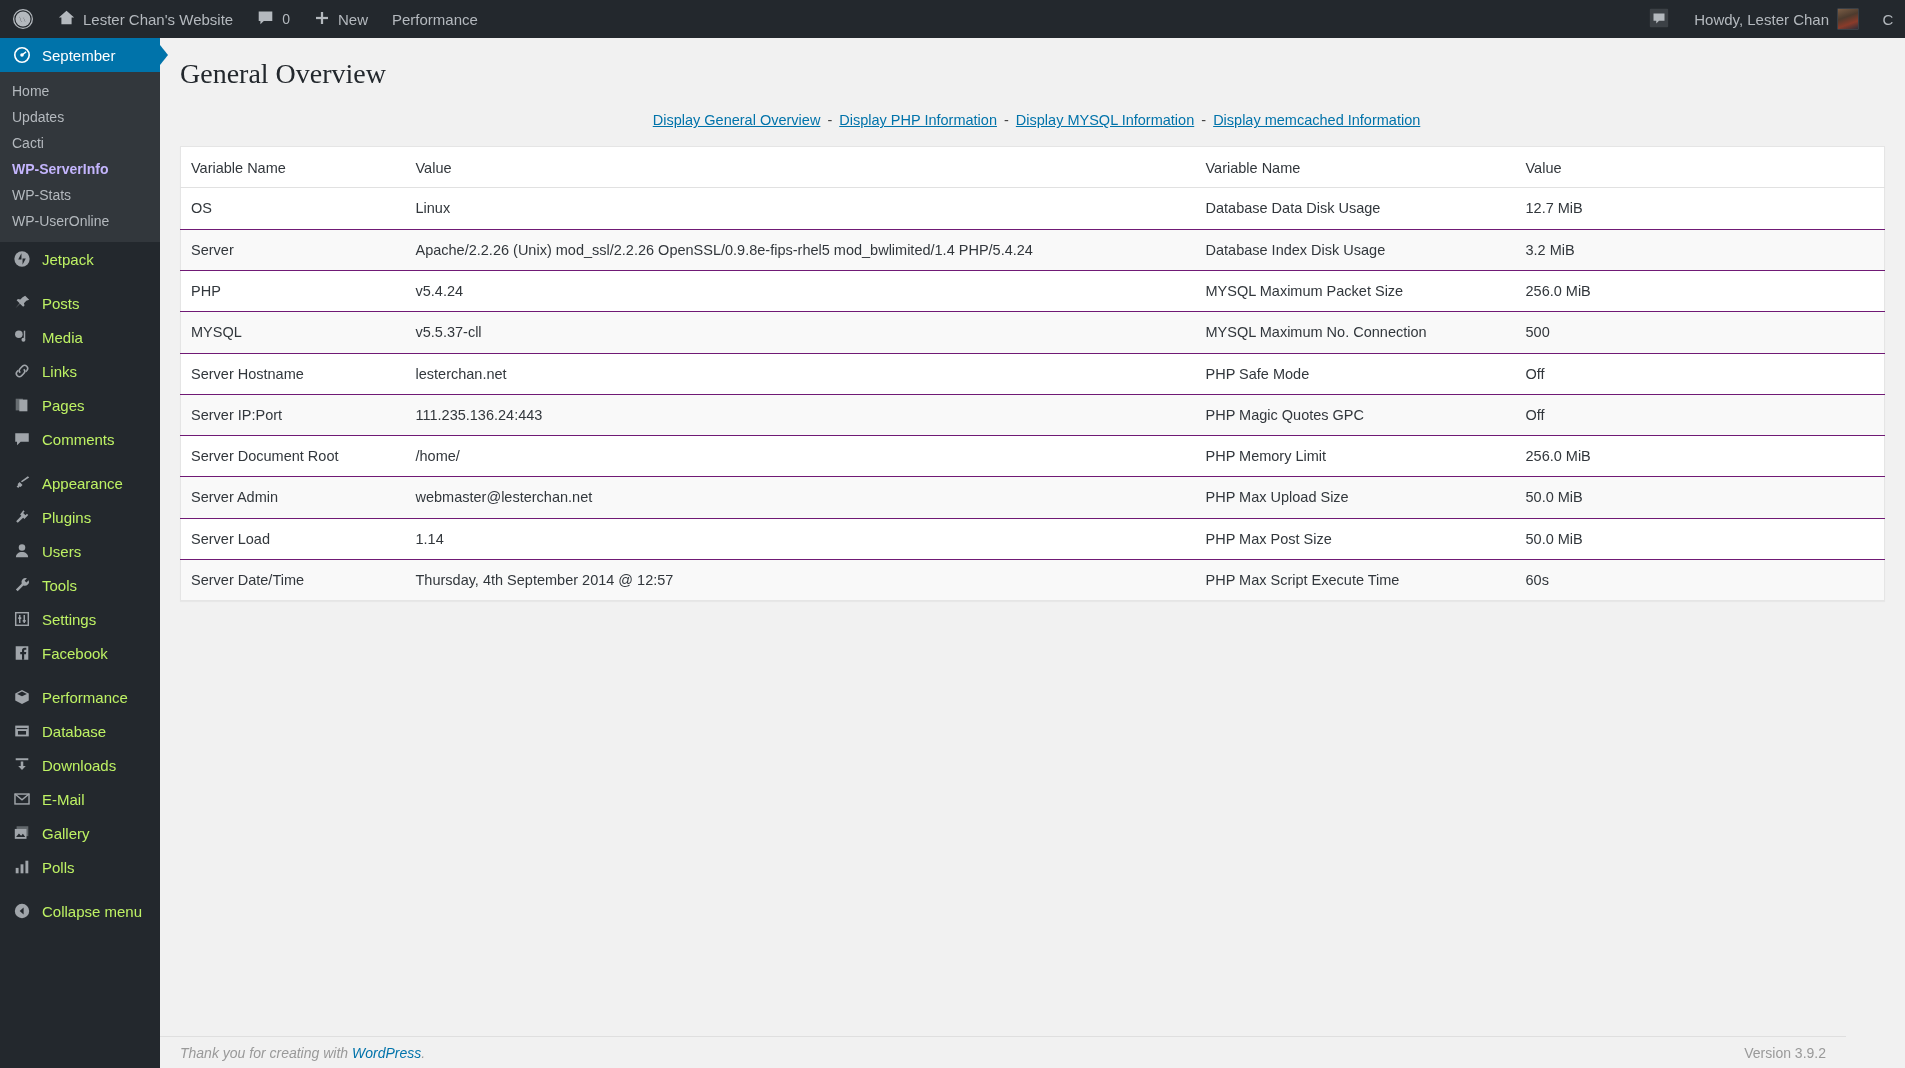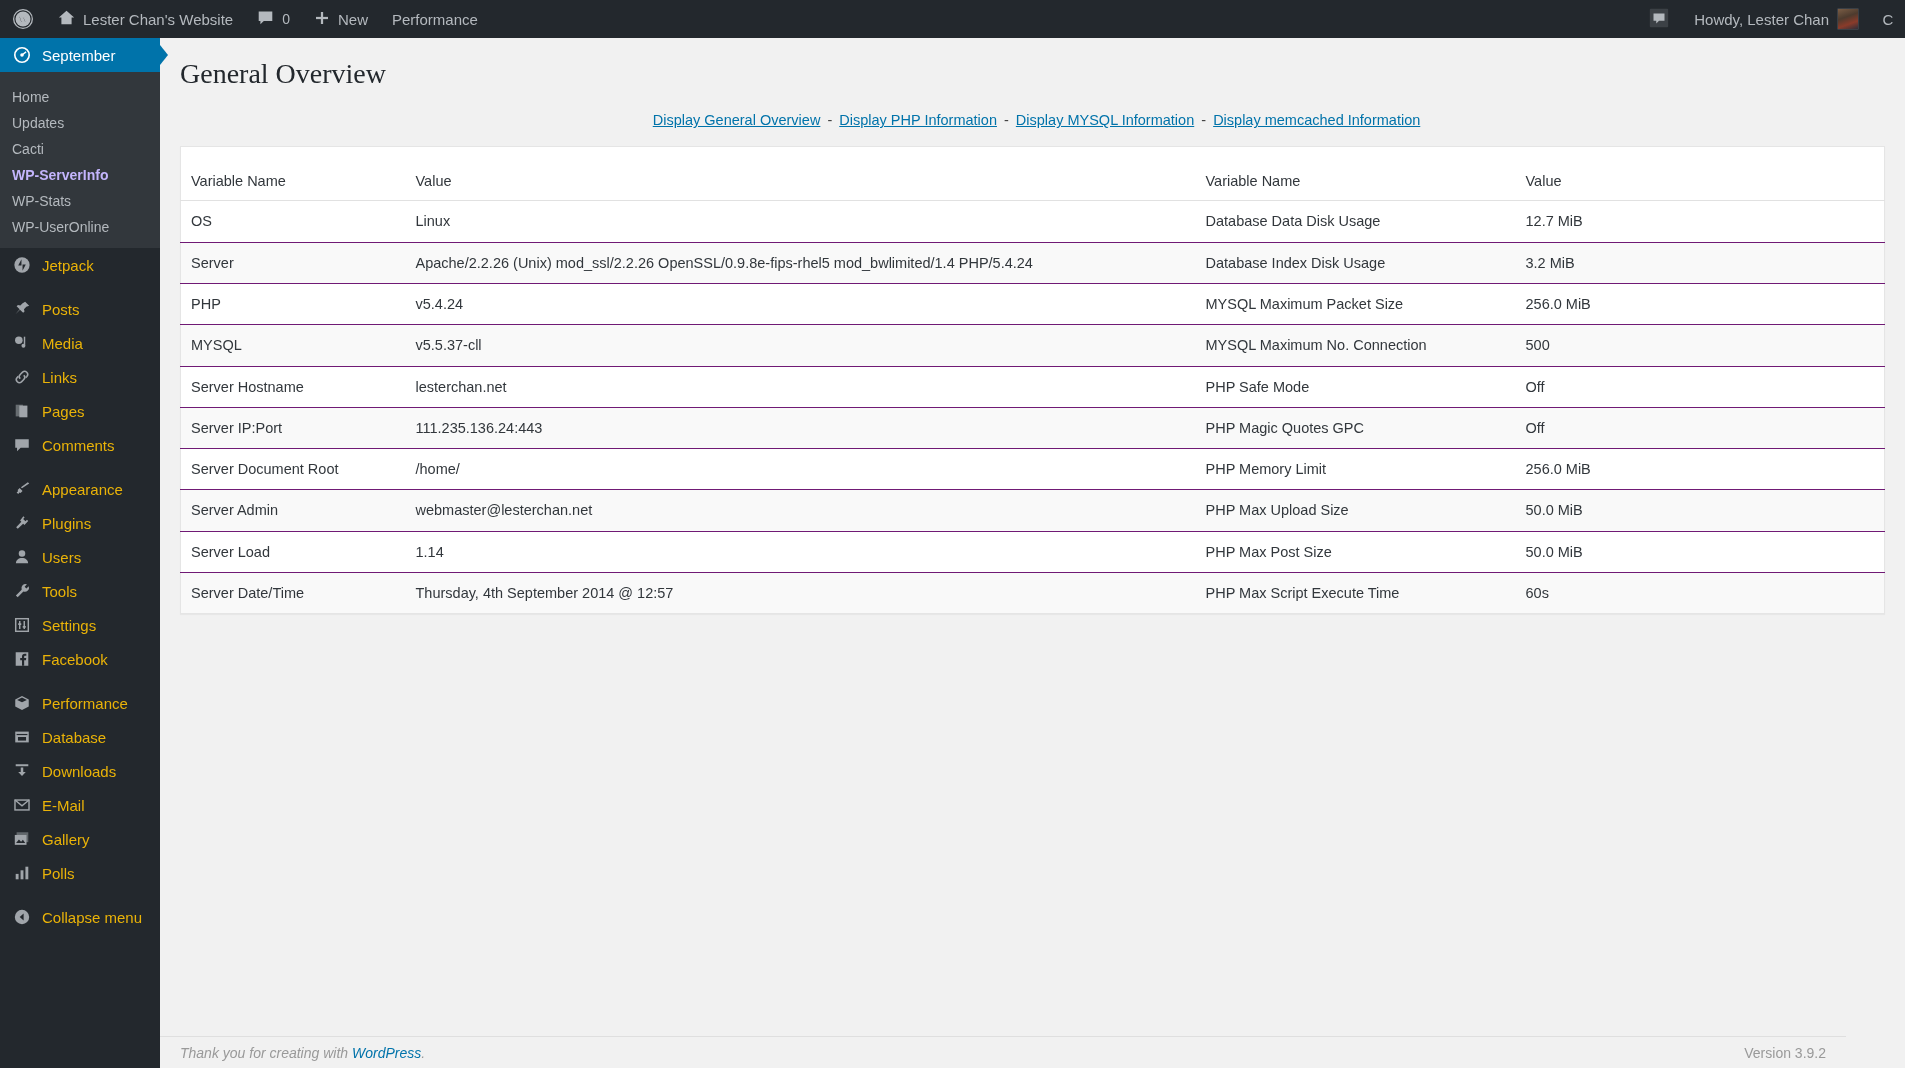--- a/index.html
+++ b/index.html
@@ -47,40 +47,40 @@
   #adminmenu {
     position: absolute; top: 38px; left: 0;
     width: 160px; height: 1030px;
     background: #23282d;
     z-index: 40;
   }
   .menu-top {
     position: relative;
     display: flex; align-items: center; gap: 10px;
     height: 34px; padding: 0 0 0 12px;
-    color: #eab308; font-size: 15px;
+    color: #bef264; font-size: 15px;
     text-decoration: none;
     cursor: pointer;
   }
   .menu-top .ico {
     width: 20px; height: 20px;
     display: flex; align-items: center; justify-content: center;
     color: #a0a5aa; flex: 0 0 20px;
   }
   .menu-top.current {
     background: #0073aa; color:#fff; font-weight: normal;
   }
   .menu-top.current .ico { color: #fff; }
   .menu-top.current::after {
     content:''; position:absolute; right: -8px; top: 7px;
     border-style: solid; border-width: 10px 0 10px 8px;
     border-color: transparent transparent transparent #0073aa;
   }
   .menu-sep { height: 10px; }
-  .submenu { background: #32373c; padding: 12px 0 8px 0; }
+  .submenu { background: #32373c; padding: 6px 0 8px 0; }
   .submenu a {
     display: block; padding: 5px 0 5px 12px;
     font-size: 14px; color: #b4b9be; text-decoration: none;
   }
   .submenu a.current { color:#c4b5fd; font-weight: bold; }
 
   
   #wpbody {
     position: absolute; top: 38px; left: 160px;
     width: 1745px; height: 1030px;
@@ -107,21 +107,21 @@
     width: 100%; border-collapse: collapse;
     background: #fff;
     border: 1px solid #e5e5e5;
     box-shadow: 0 1px 1px rgba(0,0,0,0.04);
     font-size: 14.5px;
     color: #32373c;
   }
   table.widefat thead th {
     text-align: left; font-weight: normal;
     color: #32373c;
-    padding: 26px 10px 11px 10px;
+    padding: 13px 10px 11px 10px;
     border-bottom: 1px solid #e1e1e1;
     background: #fff;
     font-size: 14.5px;
   }
   table.widefat td {
     padding: 10px 10px;
     border-top: 1px solid #701a75;
     vertical-align: middle;
     line-height: 1.4;
   }

